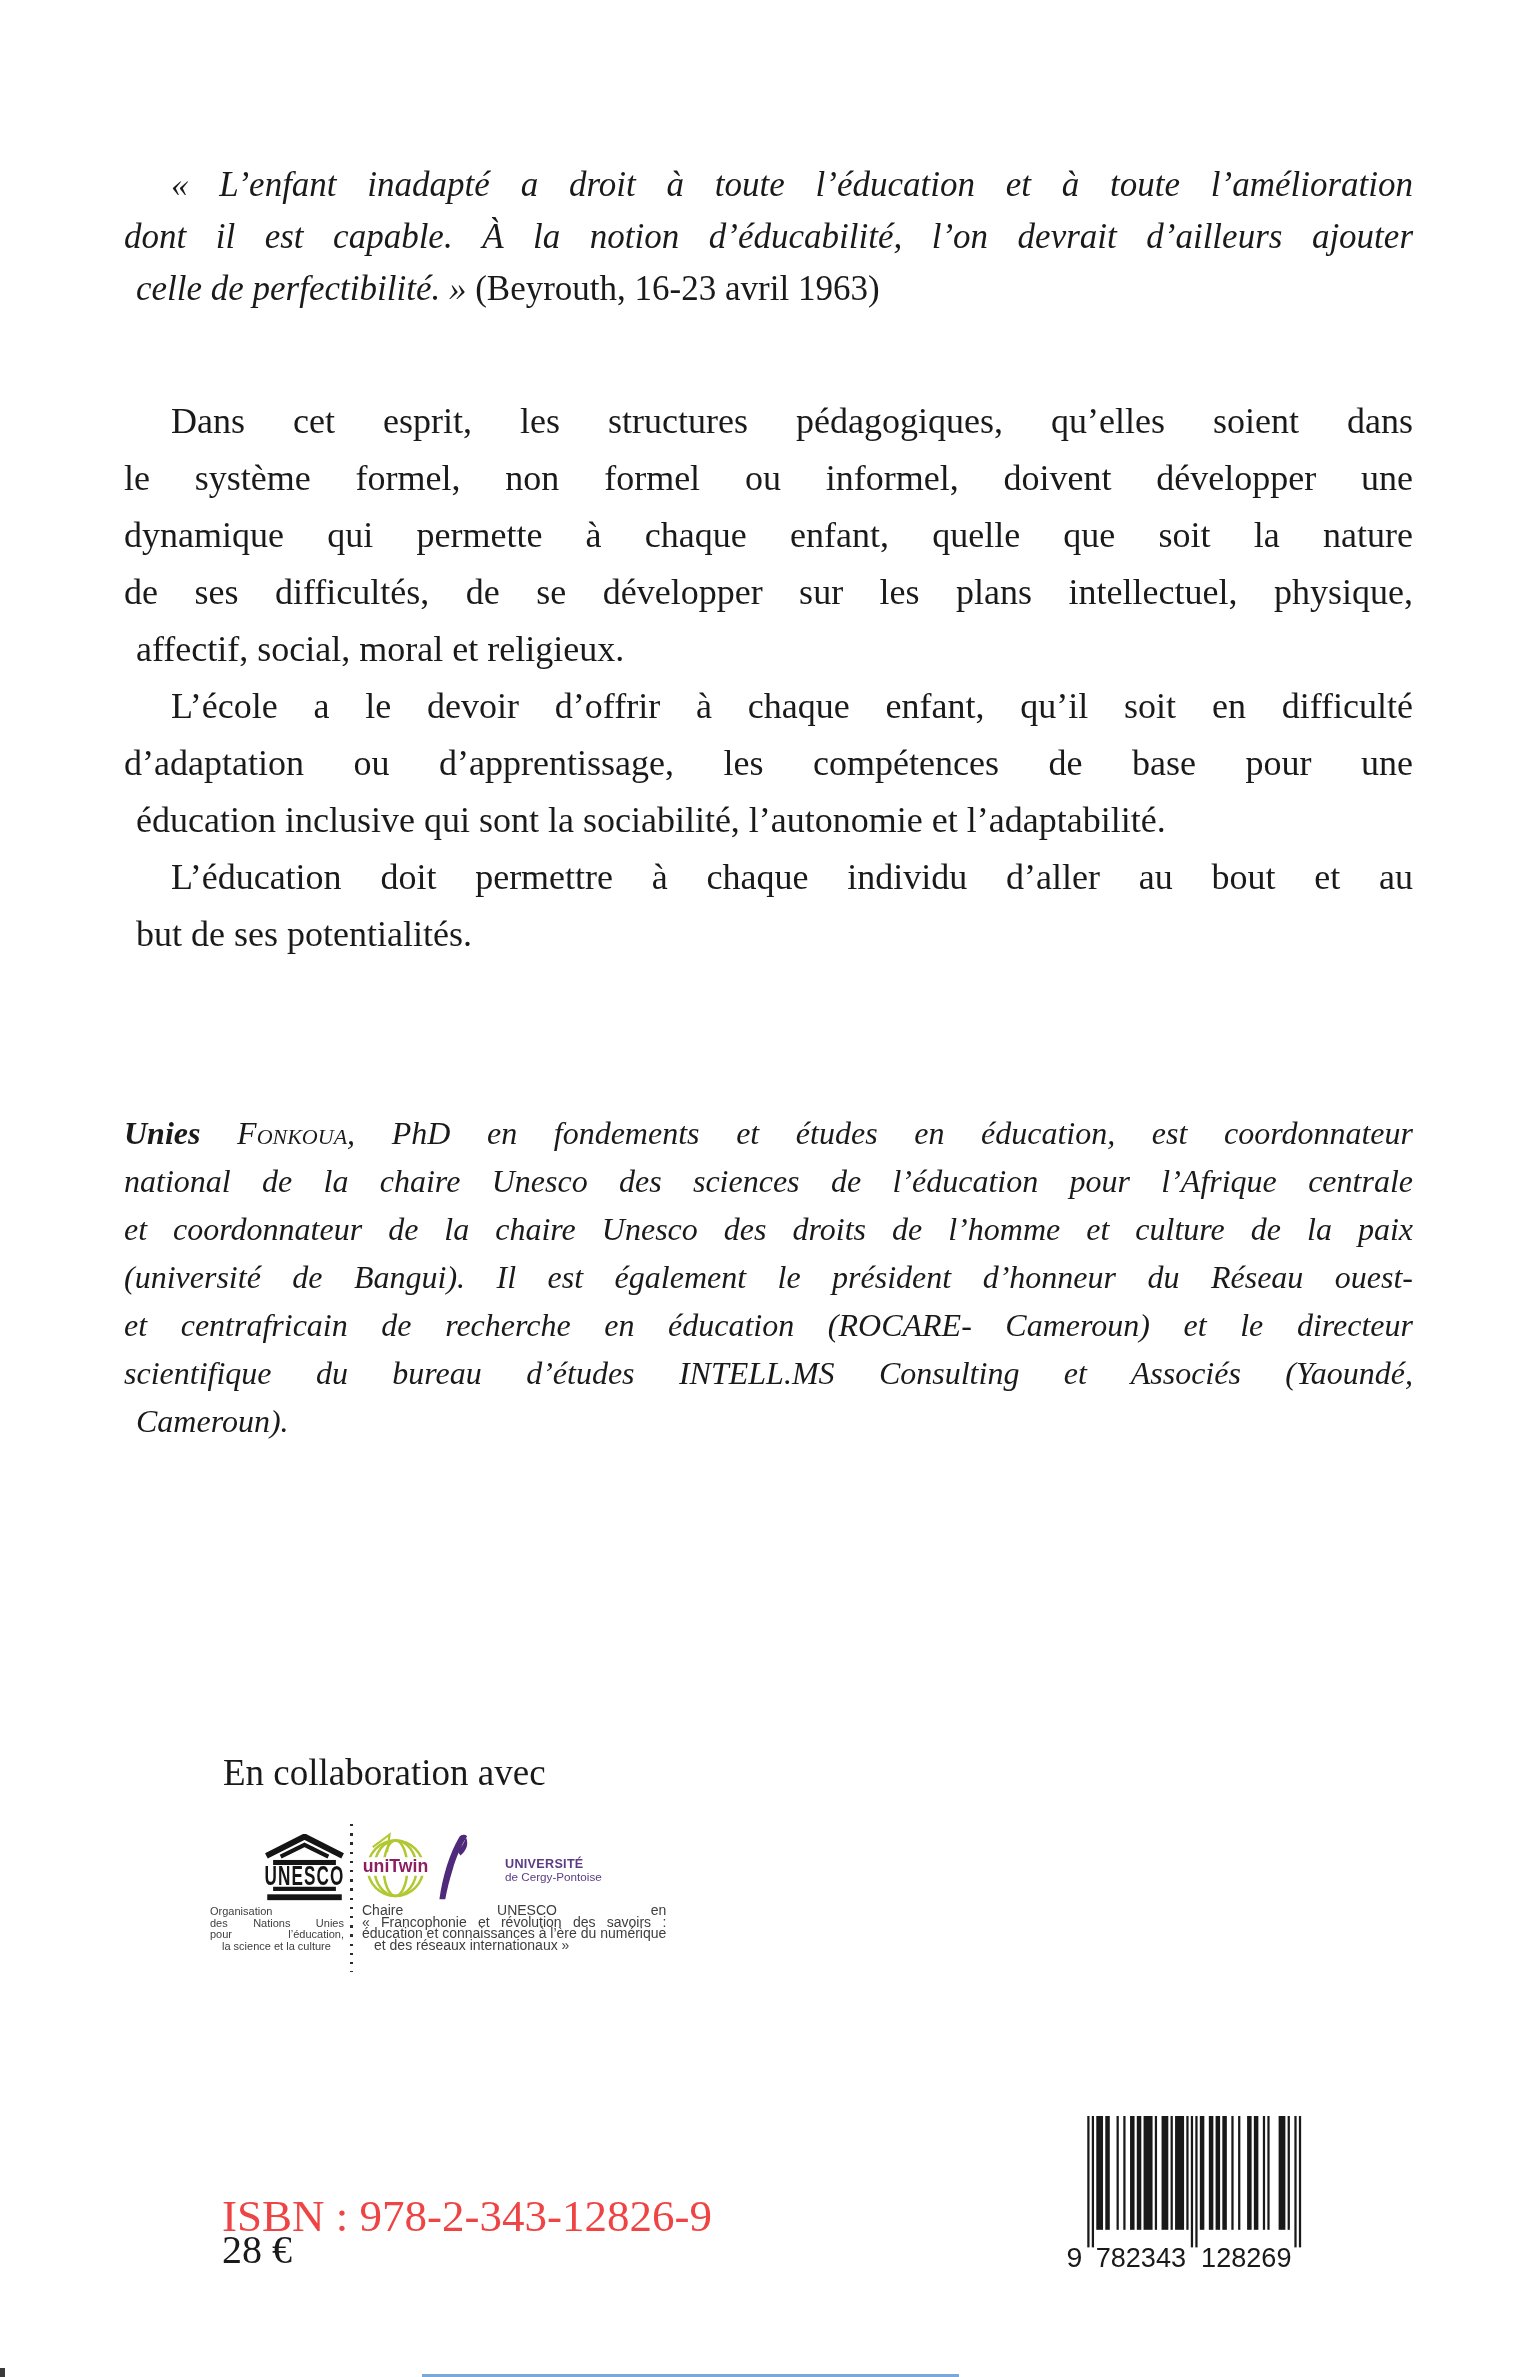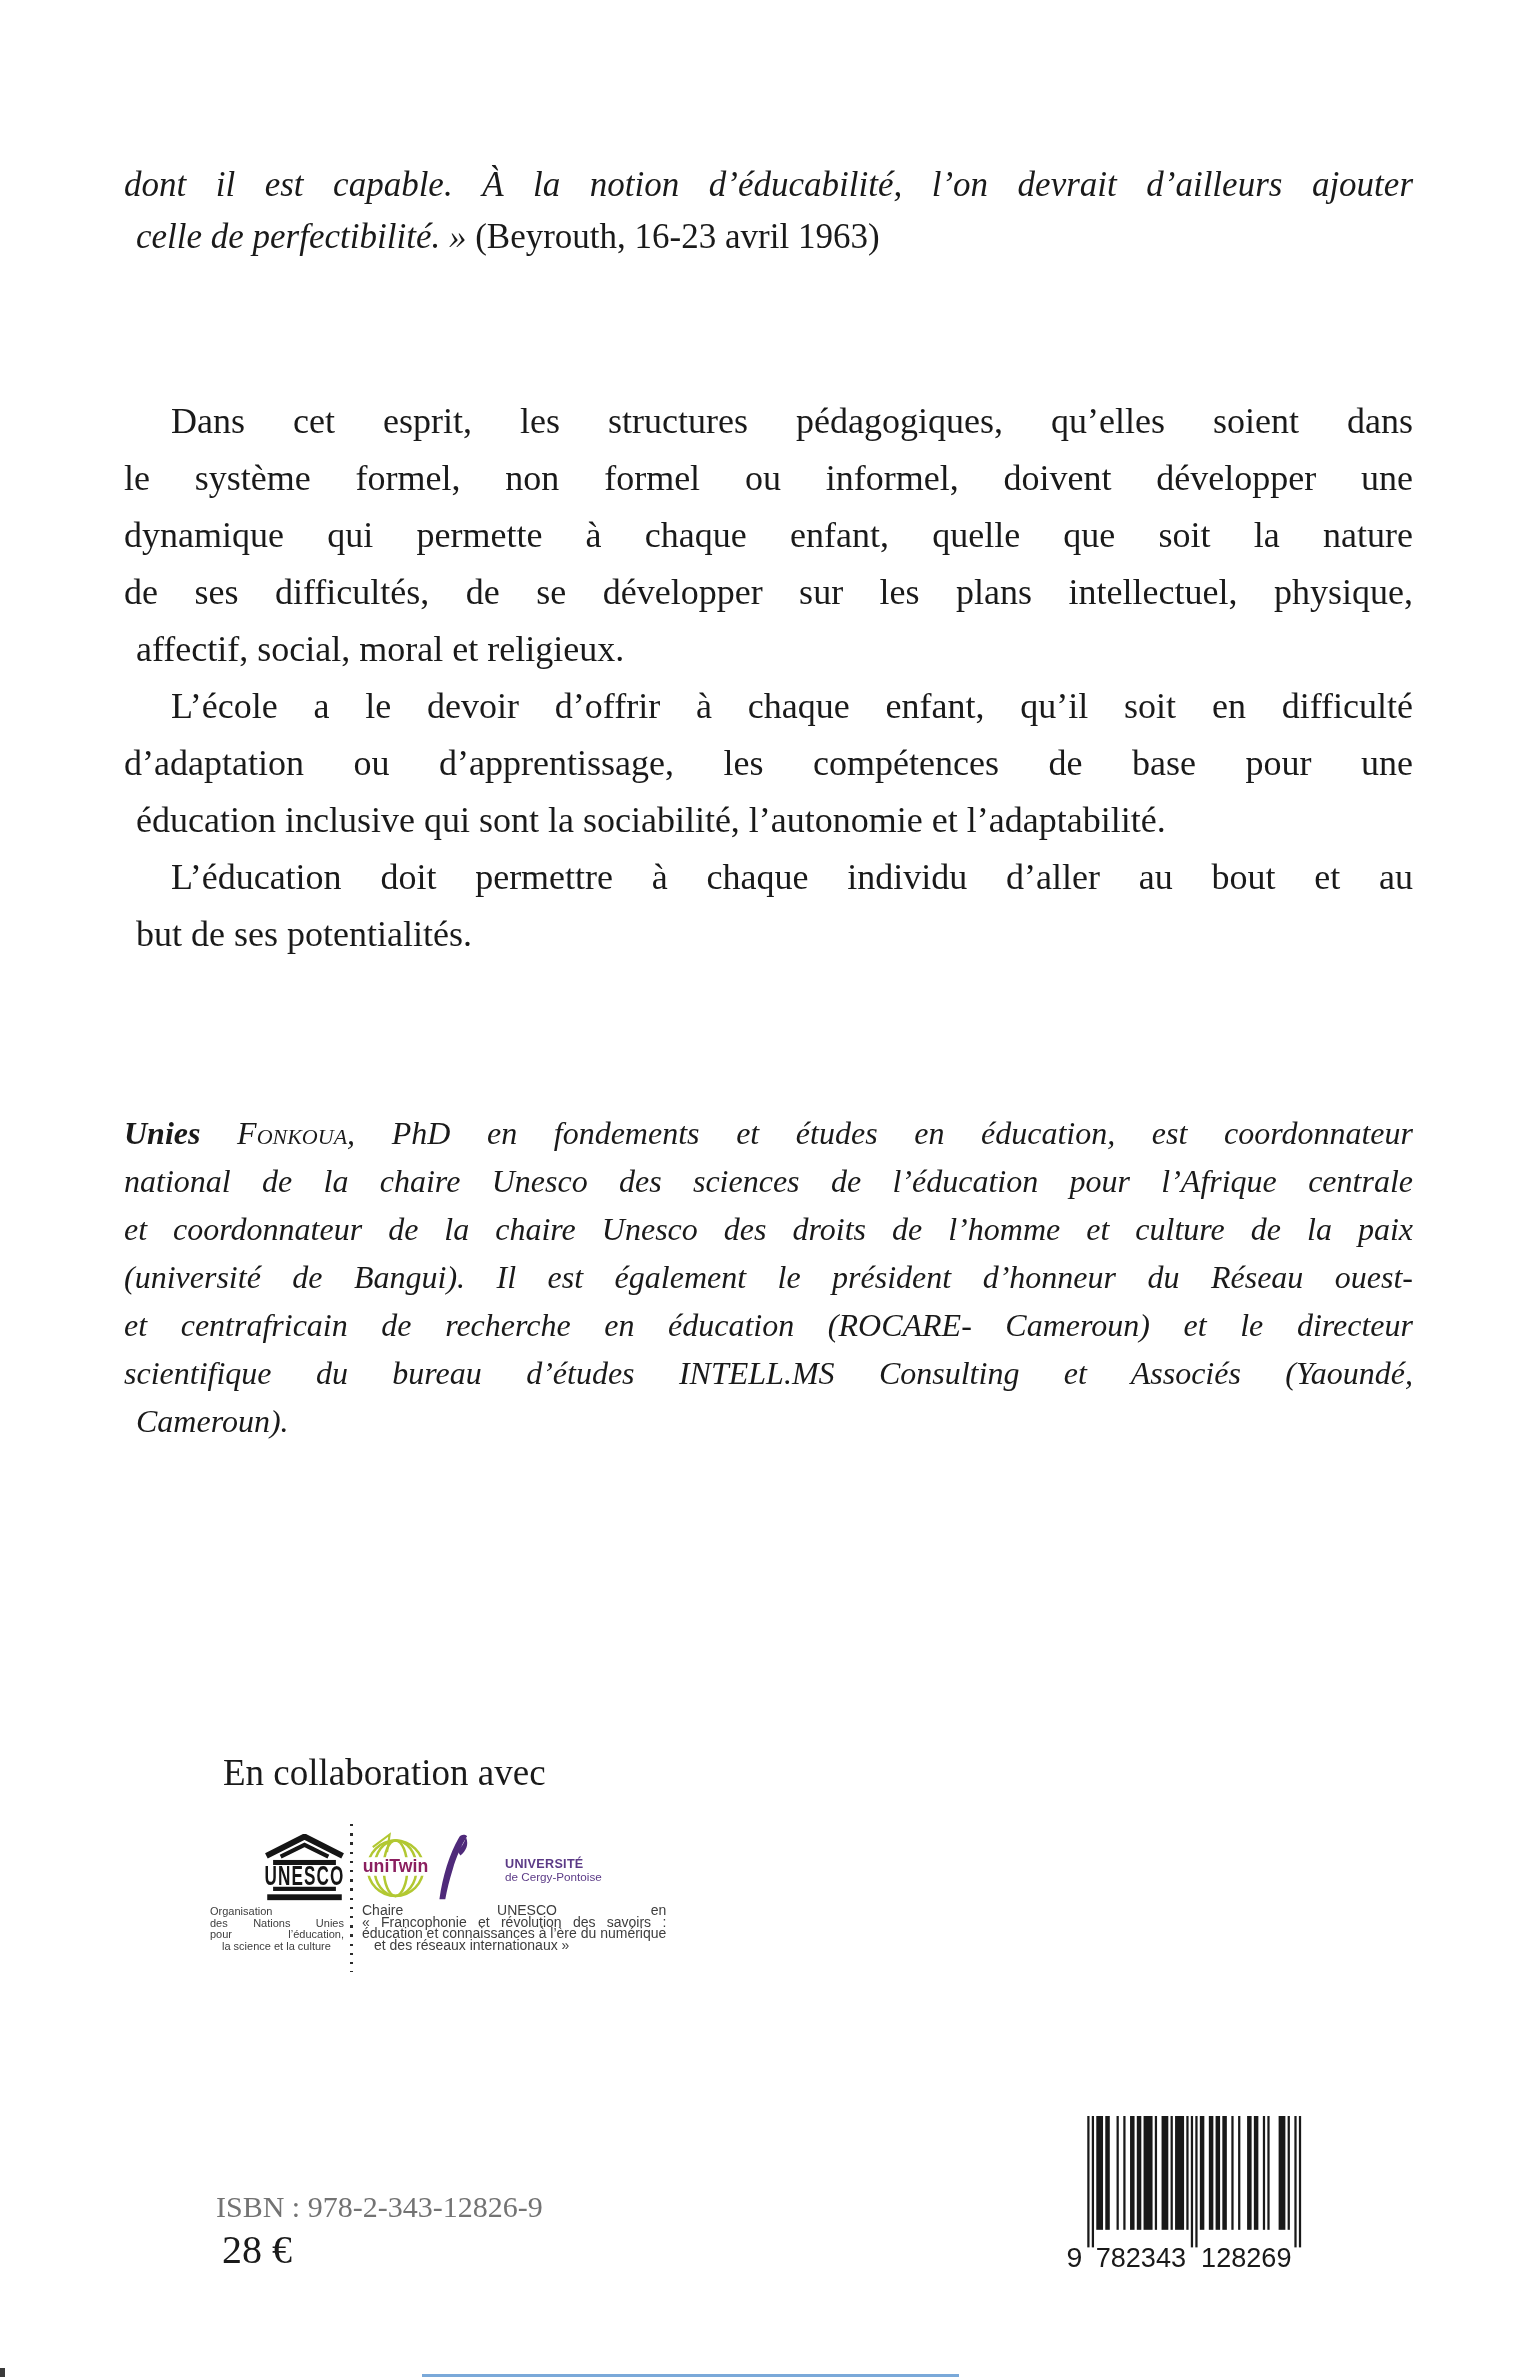--- a/index.html
+++ b/index.html
@@ -50,32 +50,33 @@
     font-family:"Liberation Sans","DejaVu Sans",sans-serif; line-height:12.6px;margin-left:48px;
   }
   .cergy-text .l1{ font-size:12.6px; font-weight:bold; letter-spacing:0.3px; }
   .cergy-text .l2{ font-size:11.7px; }
   .chaire{
     position:absolute; left:362px; top:1905px;
     font-family:"Liberation Sans","DejaVu Sans",sans-serif;
     font-size:14px; line-height:11.7px; color:#3d3d3d;
   }
   
-  .isbn{ position:absolute; left:216px; top:2190px; font-size:30px; color:#737373; }
+  .isbn{ position:absolute; left:222px; top:2190px; font-size:45px; color:#ef4444; }
   .price{ position:absolute; left:222px; top:2226px; font-size:40px; }
   .barcode{ position:absolute; left:1055px; top:2116px; }
   .corner-mark{ position:absolute; left:0; top:2368px; width:5px; height:9.2px; background:#3a3a3a; }
   .bottom-line{ position:absolute; left:422px; top:2374px; width:537px; height:2.5px; background:#7aa9d9; }
 </style>
 </head>
 <body>
 
 <div class="page">
 
   <div class="quote">
+      <div class="tline tindent"><span>« L’enfant inadapté a droit à toute l’éducation et à toute l’amélioration</span></div>
       <div class="tline"><span>dont il est capable. À la notion d’éducabilité, l’on devrait d’ailleurs ajouter</span></div>
       <div class="tline tlast"><span class="seg-italic">celle de perfectibilité. » </span><span class="seg-roman">(Beyrouth, 16-23 avril 1963)</span></div>
     </div>
 
   <div class="bodytext">
       <div class="tline tindent"><span>Dans cet esprit, les structures pédagogiques, qu’elles soient dans</span></div>
       <div class="tline"><span>le système formel, non formel ou informel, doivent développer une</span></div>
       <div class="tline"><span>dynamique qui permette à chaque enfant, quelle que soit la nature</span></div>
       <div class="tline"><span>de ses difficultés, de se développer sur les plans intellectuel, physique,</span></div>
       <div class="tline tlast"><span>affectif, social, moral et religieux.</span></div>

